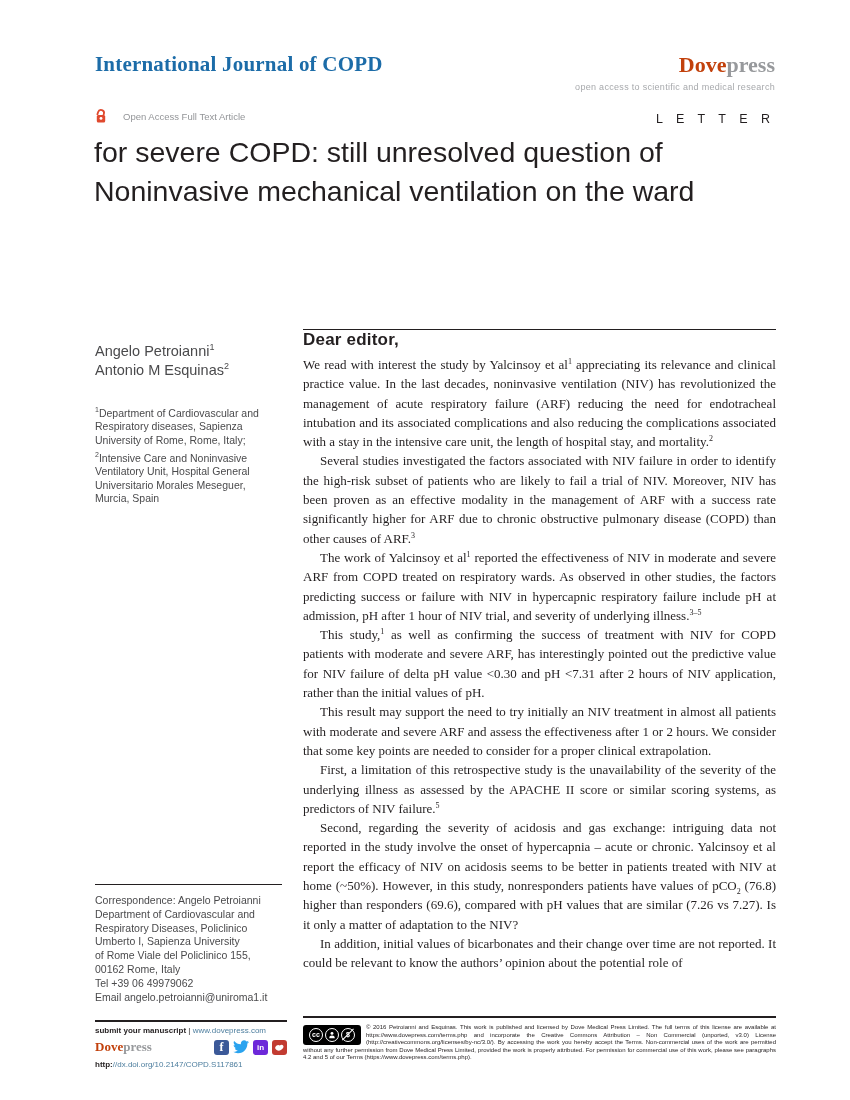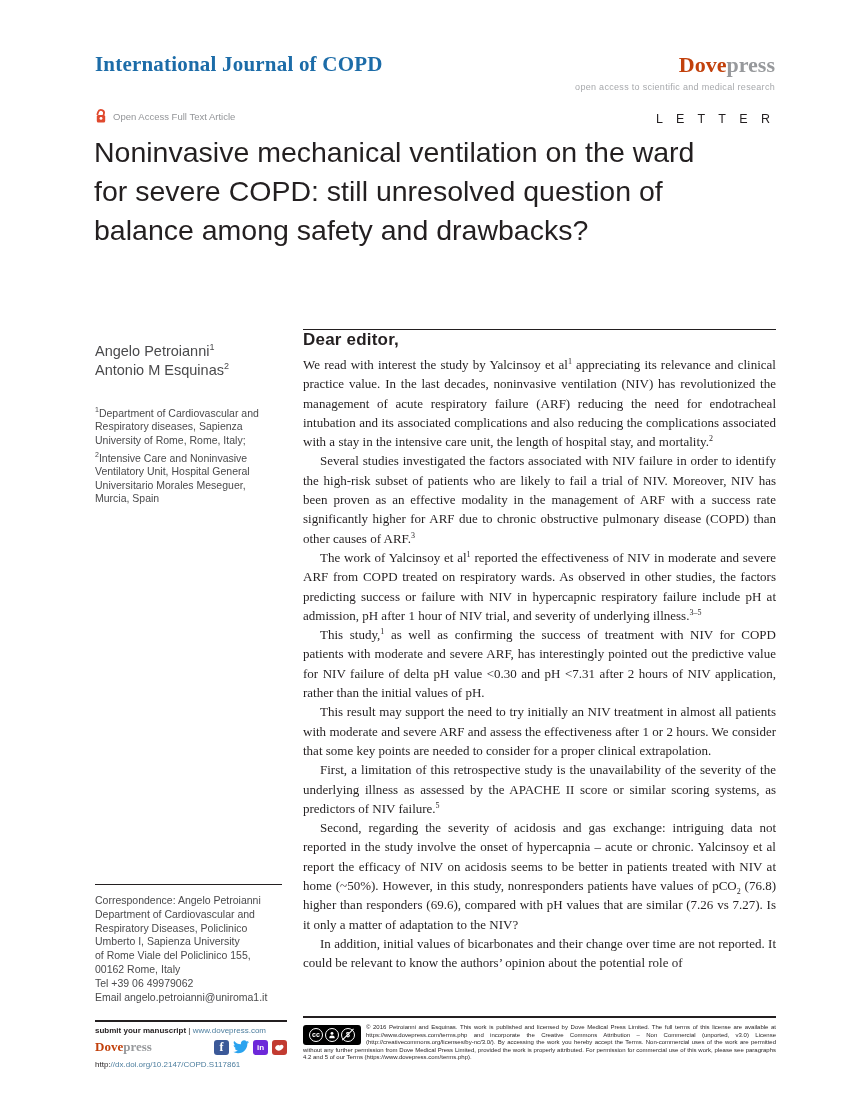--- a/index.html
+++ b/index.html
@@ -5,21 +5,21 @@
   * { margin:0; padding:0; box-sizing:border-box; }
   html,body { width:850px; height:1100px; }
   body { background:#ffffff; font-family:"Liberation Sans",sans-serif; color:#231f20; position:relative; overflow:hidden; }
 
   .journal-name { position:absolute; left:95px; top:52px; font-family:"Liberation Serif",serif; font-weight:bold; font-size:21px; color:#1c6ca8; letter-spacing:.2px; }
   .brand-top { position:absolute; right:75px; top:52px; font-family:"Liberation Serif",serif; font-weight:bold; font-size:22px; }
   .brand-dove { color:#c2410c; }
   .brand-press { color:#97999c; }
   .tagline { position:absolute; right:75px; top:82px; font-size:9px; color:#a7a9ac; letter-spacing:.3px; }
 
-  .oa-row { position:absolute; left:95px; top:108px; display:flex; align-items:center; gap:6px; }
+  .oa-row { position:absolute; left:95px; top:108px; display:flex; align-items:center; gap:16px; }
   .oa-label { font-size:9.5px; color:#939598; }
   .letter-label { position:absolute; right:75px; top:112px; font-size:12.5px; letter-spacing:5px; color:#231f20; }
 
   .title { position:absolute; left:94px; top:133px; width:700px; font-size:28.5px; line-height:39px; font-weight:400; color:#231f20; }
 
   .left-col { position:absolute; left:95px; top:340px; width:187px; }
   .authors { font-size:14.5px; line-height:15px; color:#4a4a4c; }
   .authors sup { font-size:9px; }
   .affiliations { margin-top:25px; font-size:10.5px; line-height:13.8px; color:#4a4a4c; }
   .affiliations sup { font-size:7px; }
@@ -34,21 +34,21 @@
   .body-text sub { font-size:8px; line-height:0; }
 
   .footer-left { position:absolute; left:95px; top:1020px; width:192px; border-top:2px solid #231f20; padding-top:4px; }
   .submit-line { font-size:8px; }
   .submit-bold { font-weight:bold; }
   .submit-url { color:#4d7e9e; }
   .footer-brand-row { display:flex; align-items:center; justify-content:space-between; margin-top:4px; }
   .brand-footer { font-family:"Liberation Serif",serif; font-weight:bold; font-size:13px; }
   .social-icons { display:flex; align-items:center; gap:4px; }
   .doi-line { margin-top:5px; font-size:8px; }
-  .doi-prefix { font-weight:normal;margin-top:32px; }
+  .doi-prefix { font-weight:bold;margin-top:32px; }
   .doi-rest { color:#4d7e9e; }
 
   .footer-right { position:absolute; left:303px; top:1016px; width:473px; border-top:2px solid #231f20; padding-top:3px; }
   .citation-row { display:flex; justify-content:space-between; align-items:baseline; }
   .journal-citation { font-size:11px; color:#231f20; }
   .page-number { font-size:16px; font-weight:bold; }
   .license-block { margin-top:3px; font-size:6px; line-height:7.6px; text-align:justify; color:#231f20; }
   .cc-badge { float:left; width:58px; height:20px; background:#000; border-radius:3px; margin:1px 5px 1px 0; display:flex; align-items:center; justify-content:center; gap:2px; }
   .cc-circle { width:14px; height:14px; border:1.3px solid #fff; border-radius:50%; color:#fff; font-size:7px; font-weight:bold; display:flex; align-items:center; justify-content:center; position:relative; }
   .cc-nc::after { content:""; position:absolute; width:16px; height:1.3px; background:#fff; transform:rotate(-45deg); }
@@ -73,23 +73,22 @@
       <path d="M5 12 V8 a5 5 0 0 1 10 0 v1.5" fill="none" stroke="#e0492e" stroke-width="3" stroke-linecap="round" transform="rotate(18 10 8)"></path>
       <rect x="3" y="11.5" width="14" height="12.5" rx="2.5" fill="#e0492e"></rect>
       <circle cx="10" cy="17" r="2.4" fill="#ffffff"></circle>
     </svg>
   </span>
   <span class="oa-label">Open Access Full Text Article</span>
 </div>
 <div class="letter-label">L E T T E R</div>
 
 <div class="title">
+  <div>for severe COPD: still unresolved question of</div>
   <div>Noninvasive mechanical ventilation on the ward</div>
-  <div>for severe COPD: still unresolved question of</div>
-  <div>balance among safety and drawbacks?</div>
 </div>
 
 <div class="left-col">
   <div class="authors">
     <div>Angelo Petroianni<sup>1</sup></div>
     <div>Antonio M Esquinas<sup>2</sup></div>
   </div>
   <div class="affiliations"><sup>1</sup>Department of Cardiovascular and Respiratory diseases, Sapienza University of Rome, Rome, Italy; <sup>2</sup>Intensive Care and Noninvasive Ventilatory Unit, Hospital General Universitario Morales Meseguer, Murcia, Spain</div>
 </div>
 

